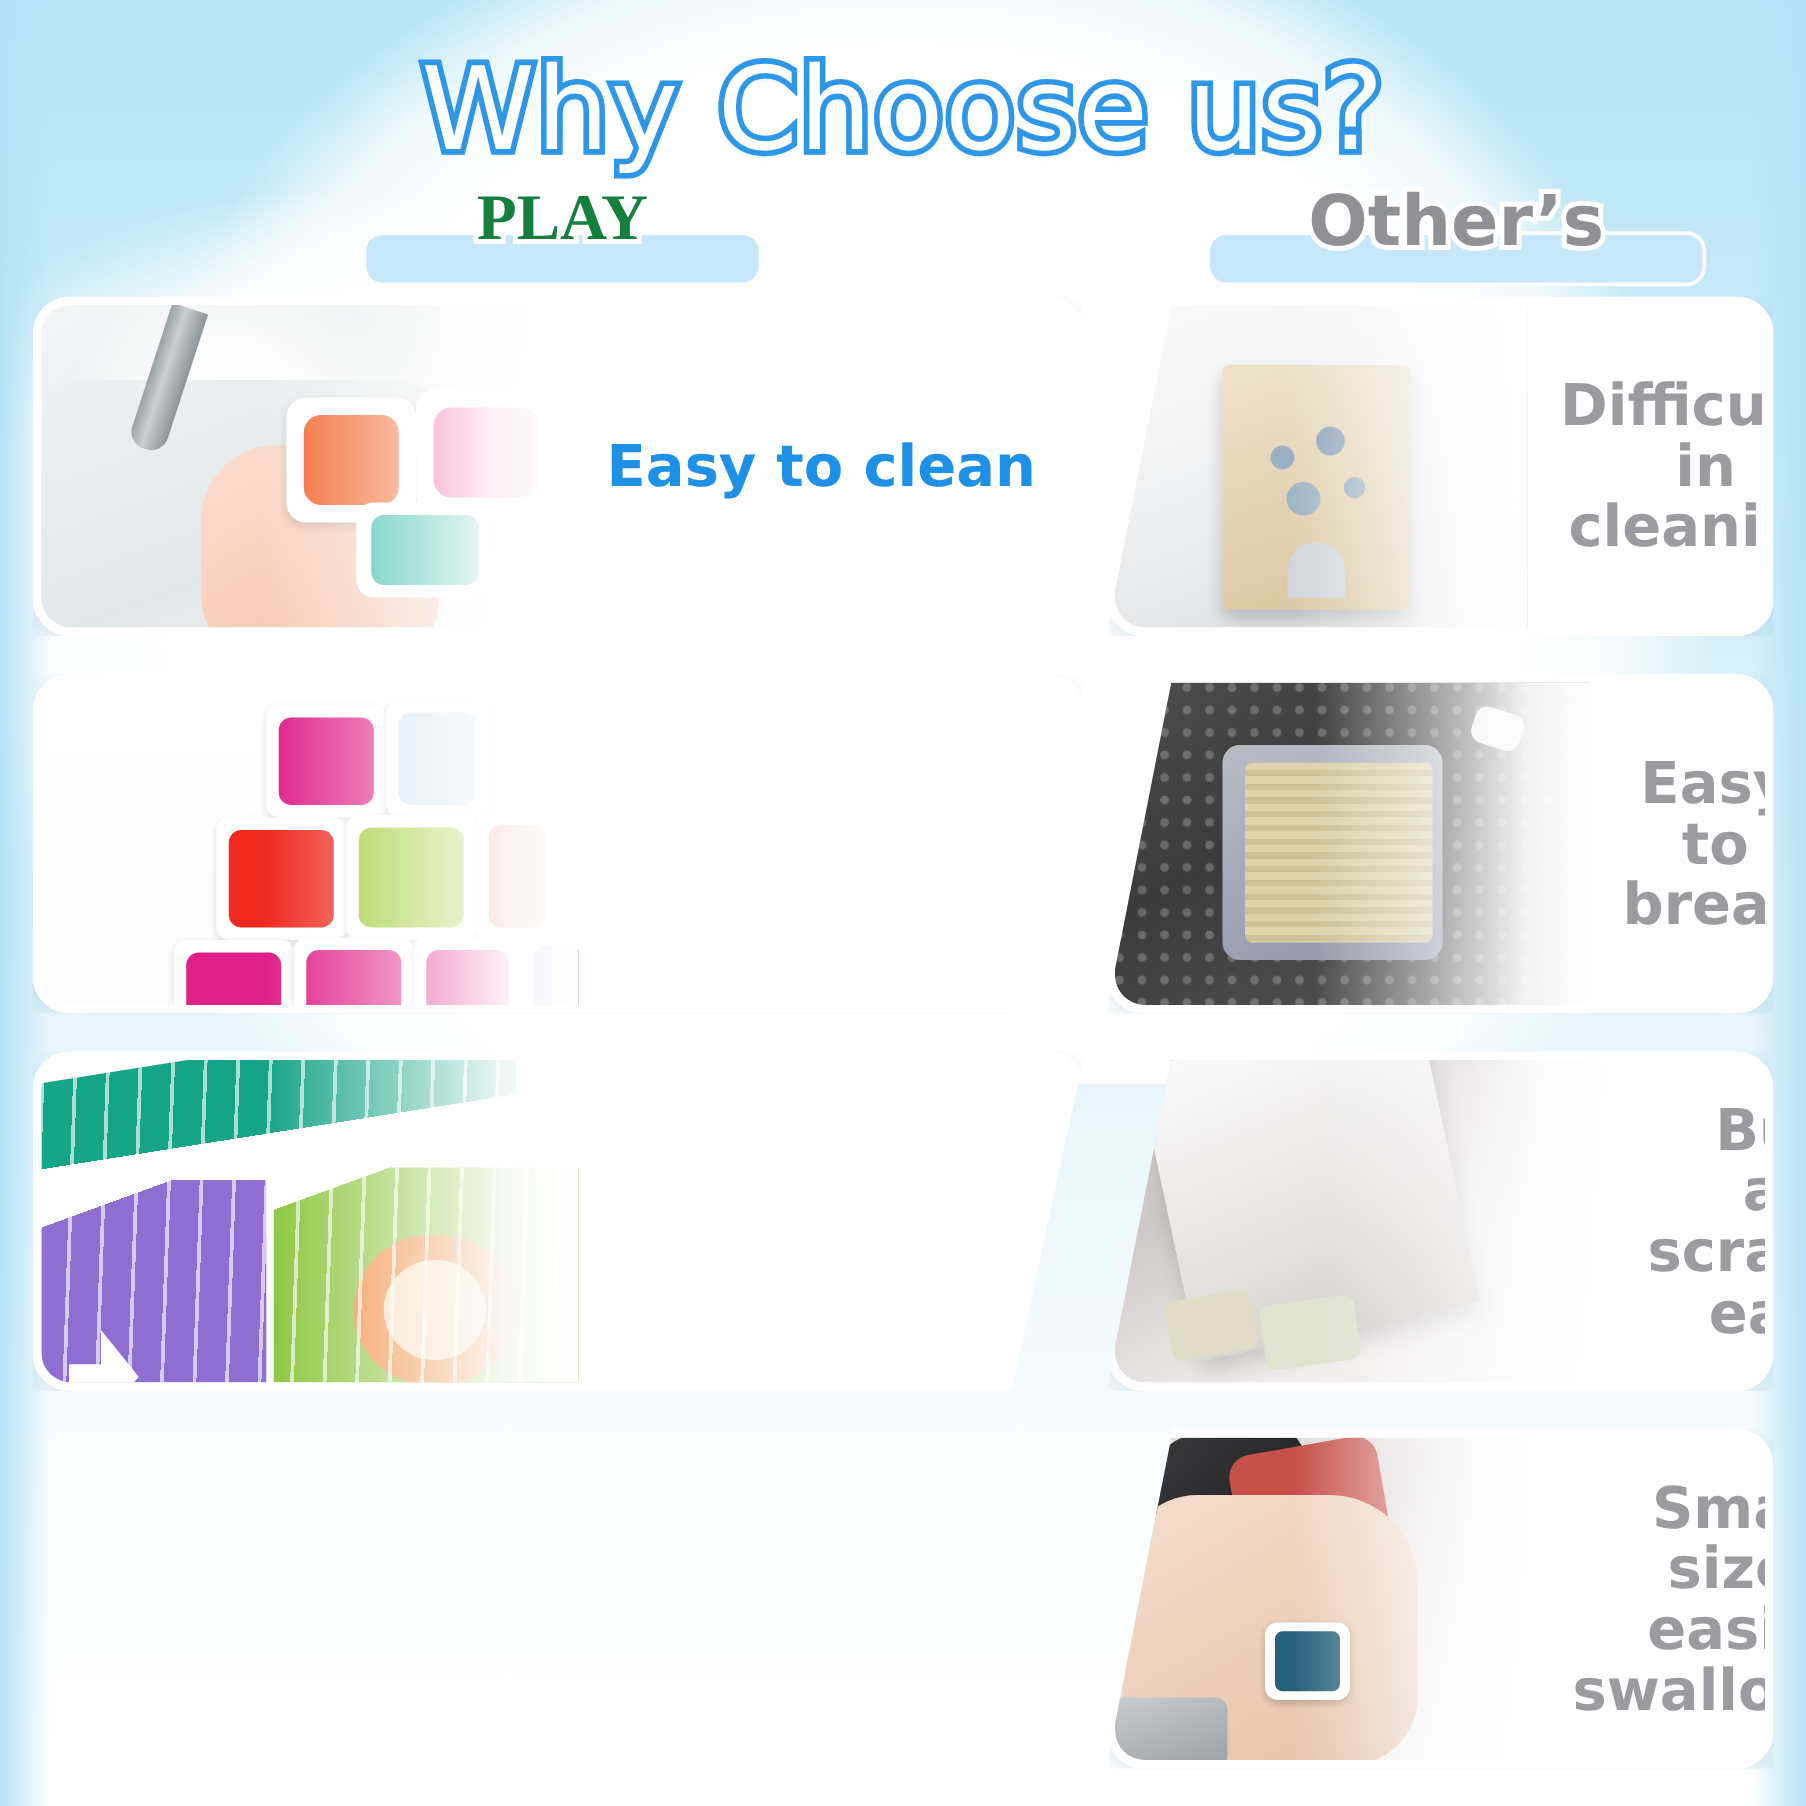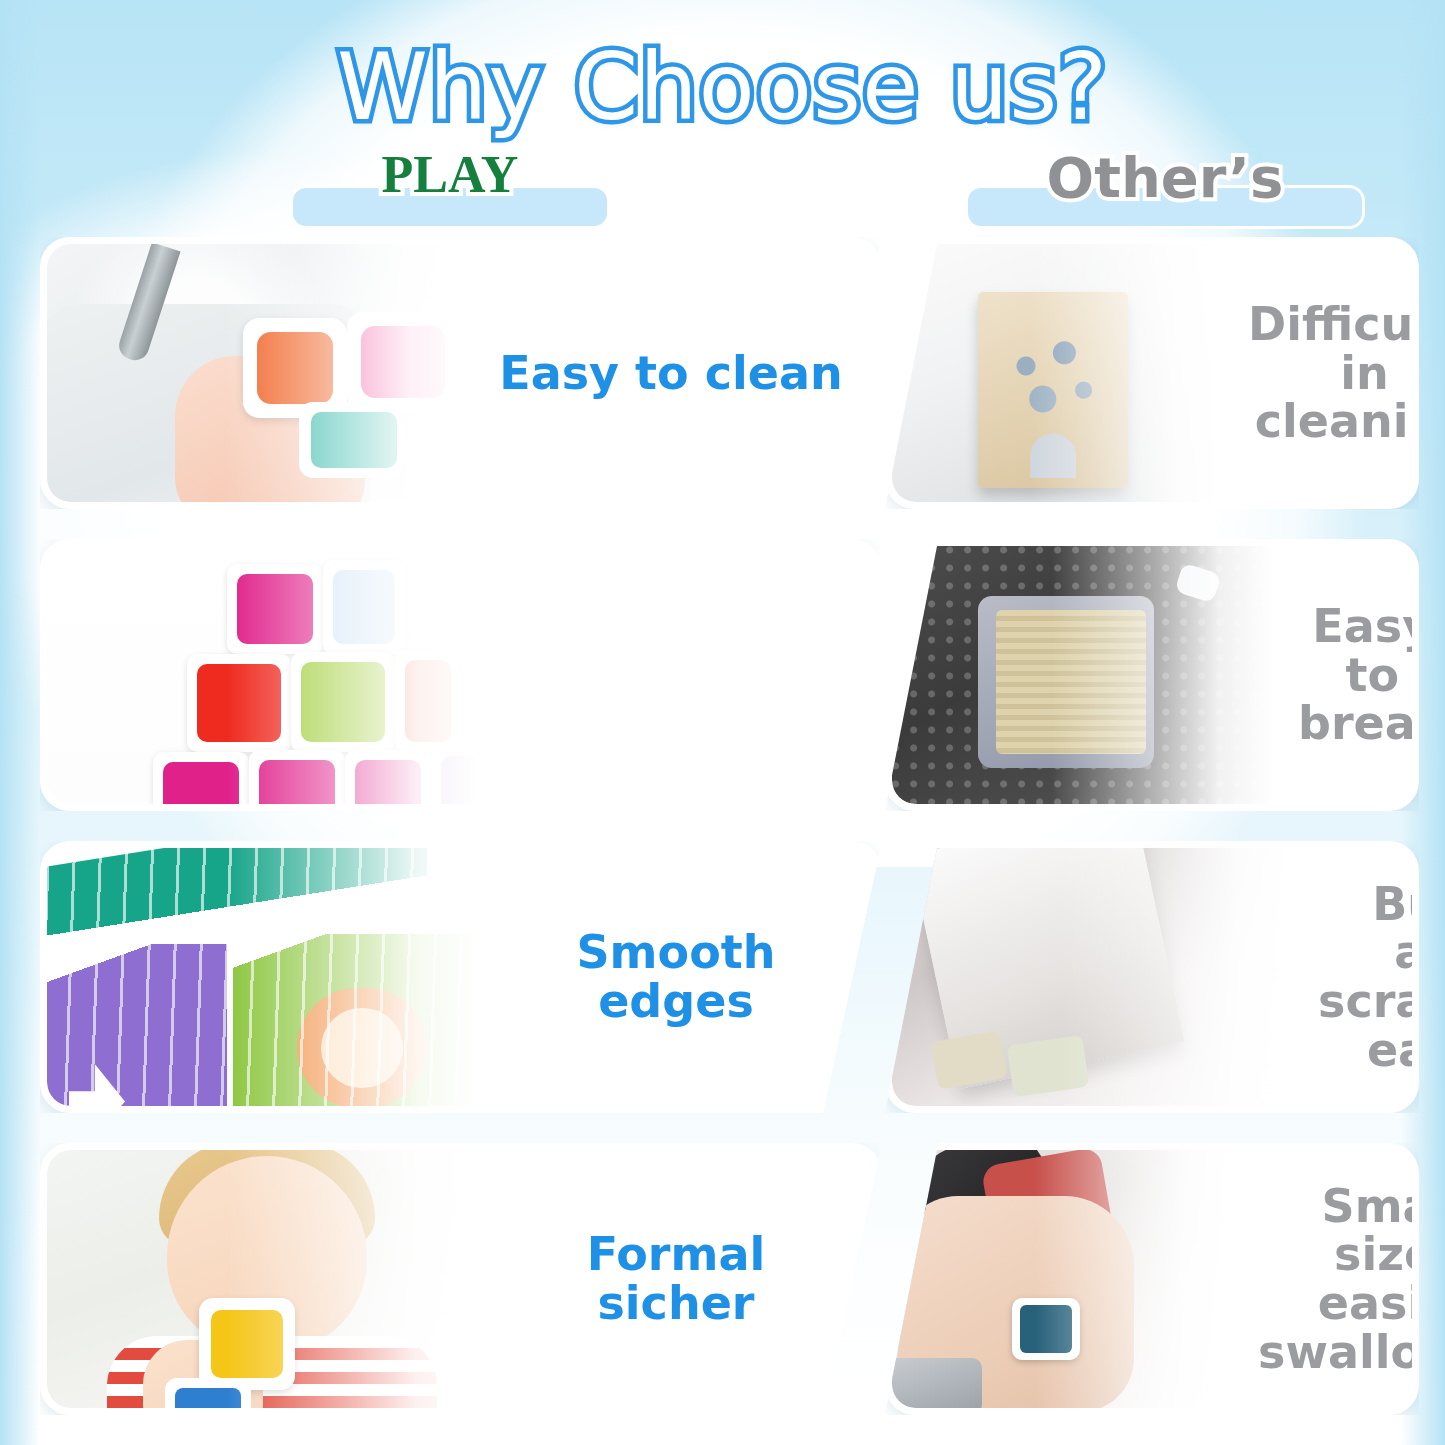--- a/index.html
+++ b/index.html
@@ -69,21 +69,21 @@
     white-space:nowrap;
   }
   .hdr.play{left:290px;top:0;width:320px;}
   .hdr.play .pill{width:320px;}
   .hdr.play .txt{color:#15803d;font-family:Liberation Serif, serif;}
   .hdr.others{left:965px;top:0;width:400px;}
   .hdr.others .pill{width:400px;}
   .hdr.others .txt{color:#8f9194;font-size:56px;}
 
   
-  #rows{position:relative;z-index:3;padding:0 26px;margin-left:14px;}
+  #rows{position:relative;z-index:3;padding:0 26px;}
   .row{position:relative;height:288px;margin-bottom:14px;}
 
   .card{
     position:absolute;top:0;height:272px;
     background:#ffffff;
     border:7px solid #ffffff;
     box-sizing:border-box;
     border-radius:30px;
     overflow:hidden;
     box-shadow:0 6px 16px rgba(90,150,180,.18);
@@ -347,54 +347,36 @@
   <div class="row">
     <div class="card left">
       <div class="card-inner">
         <div class="photo fade-r ph-cube">
           <span class="face-top"></span>
             <span class="face-left"></span>
             <span class="face-right"></span>
           <span class="lion"></span>
             <span class="strings"></span>
         </div>
-        <div class="label blue">Smooth edges</div>
       </div>
     </div>
     <div class="card right">
       <div class="card-inner">
         <div class="photo fade-r ph-burr">
           <span class="slab"></span>
             <span class="tag"></span>
             <span class="tag2"></span>
         </div>
         <div class="label gray">Burrs and
 scratches easily</div>
       </div>
     </div>
   </div>
 
   <div class="row">
-    <div class="card left">
-      <div class="card-inner">
-        <div class="photo fade-r ph-baby">
-          <span class="hair"></span>
-            <span class="head"></span>
-            <span class="shirt"></span>
-          <span class="arm"></span>
-            <span class="toy">
-              <i></i>
-            </span>
-            <span class="toy2">
-              <i></i>
-            </span>
-        </div>
-        <div class="label blue">Formal sicher</div>
-      </div>
-    </div>
     <div class="card right">
       <div class="card-inner">
         <div class="photo fade-r ph-hand">
           <span class="shoe"></span>
             <span class="red"></span>
             <span class="palm"></span>
           <span class="mini">
               <i></i>
             </span>
             <span class="watch"></span>

